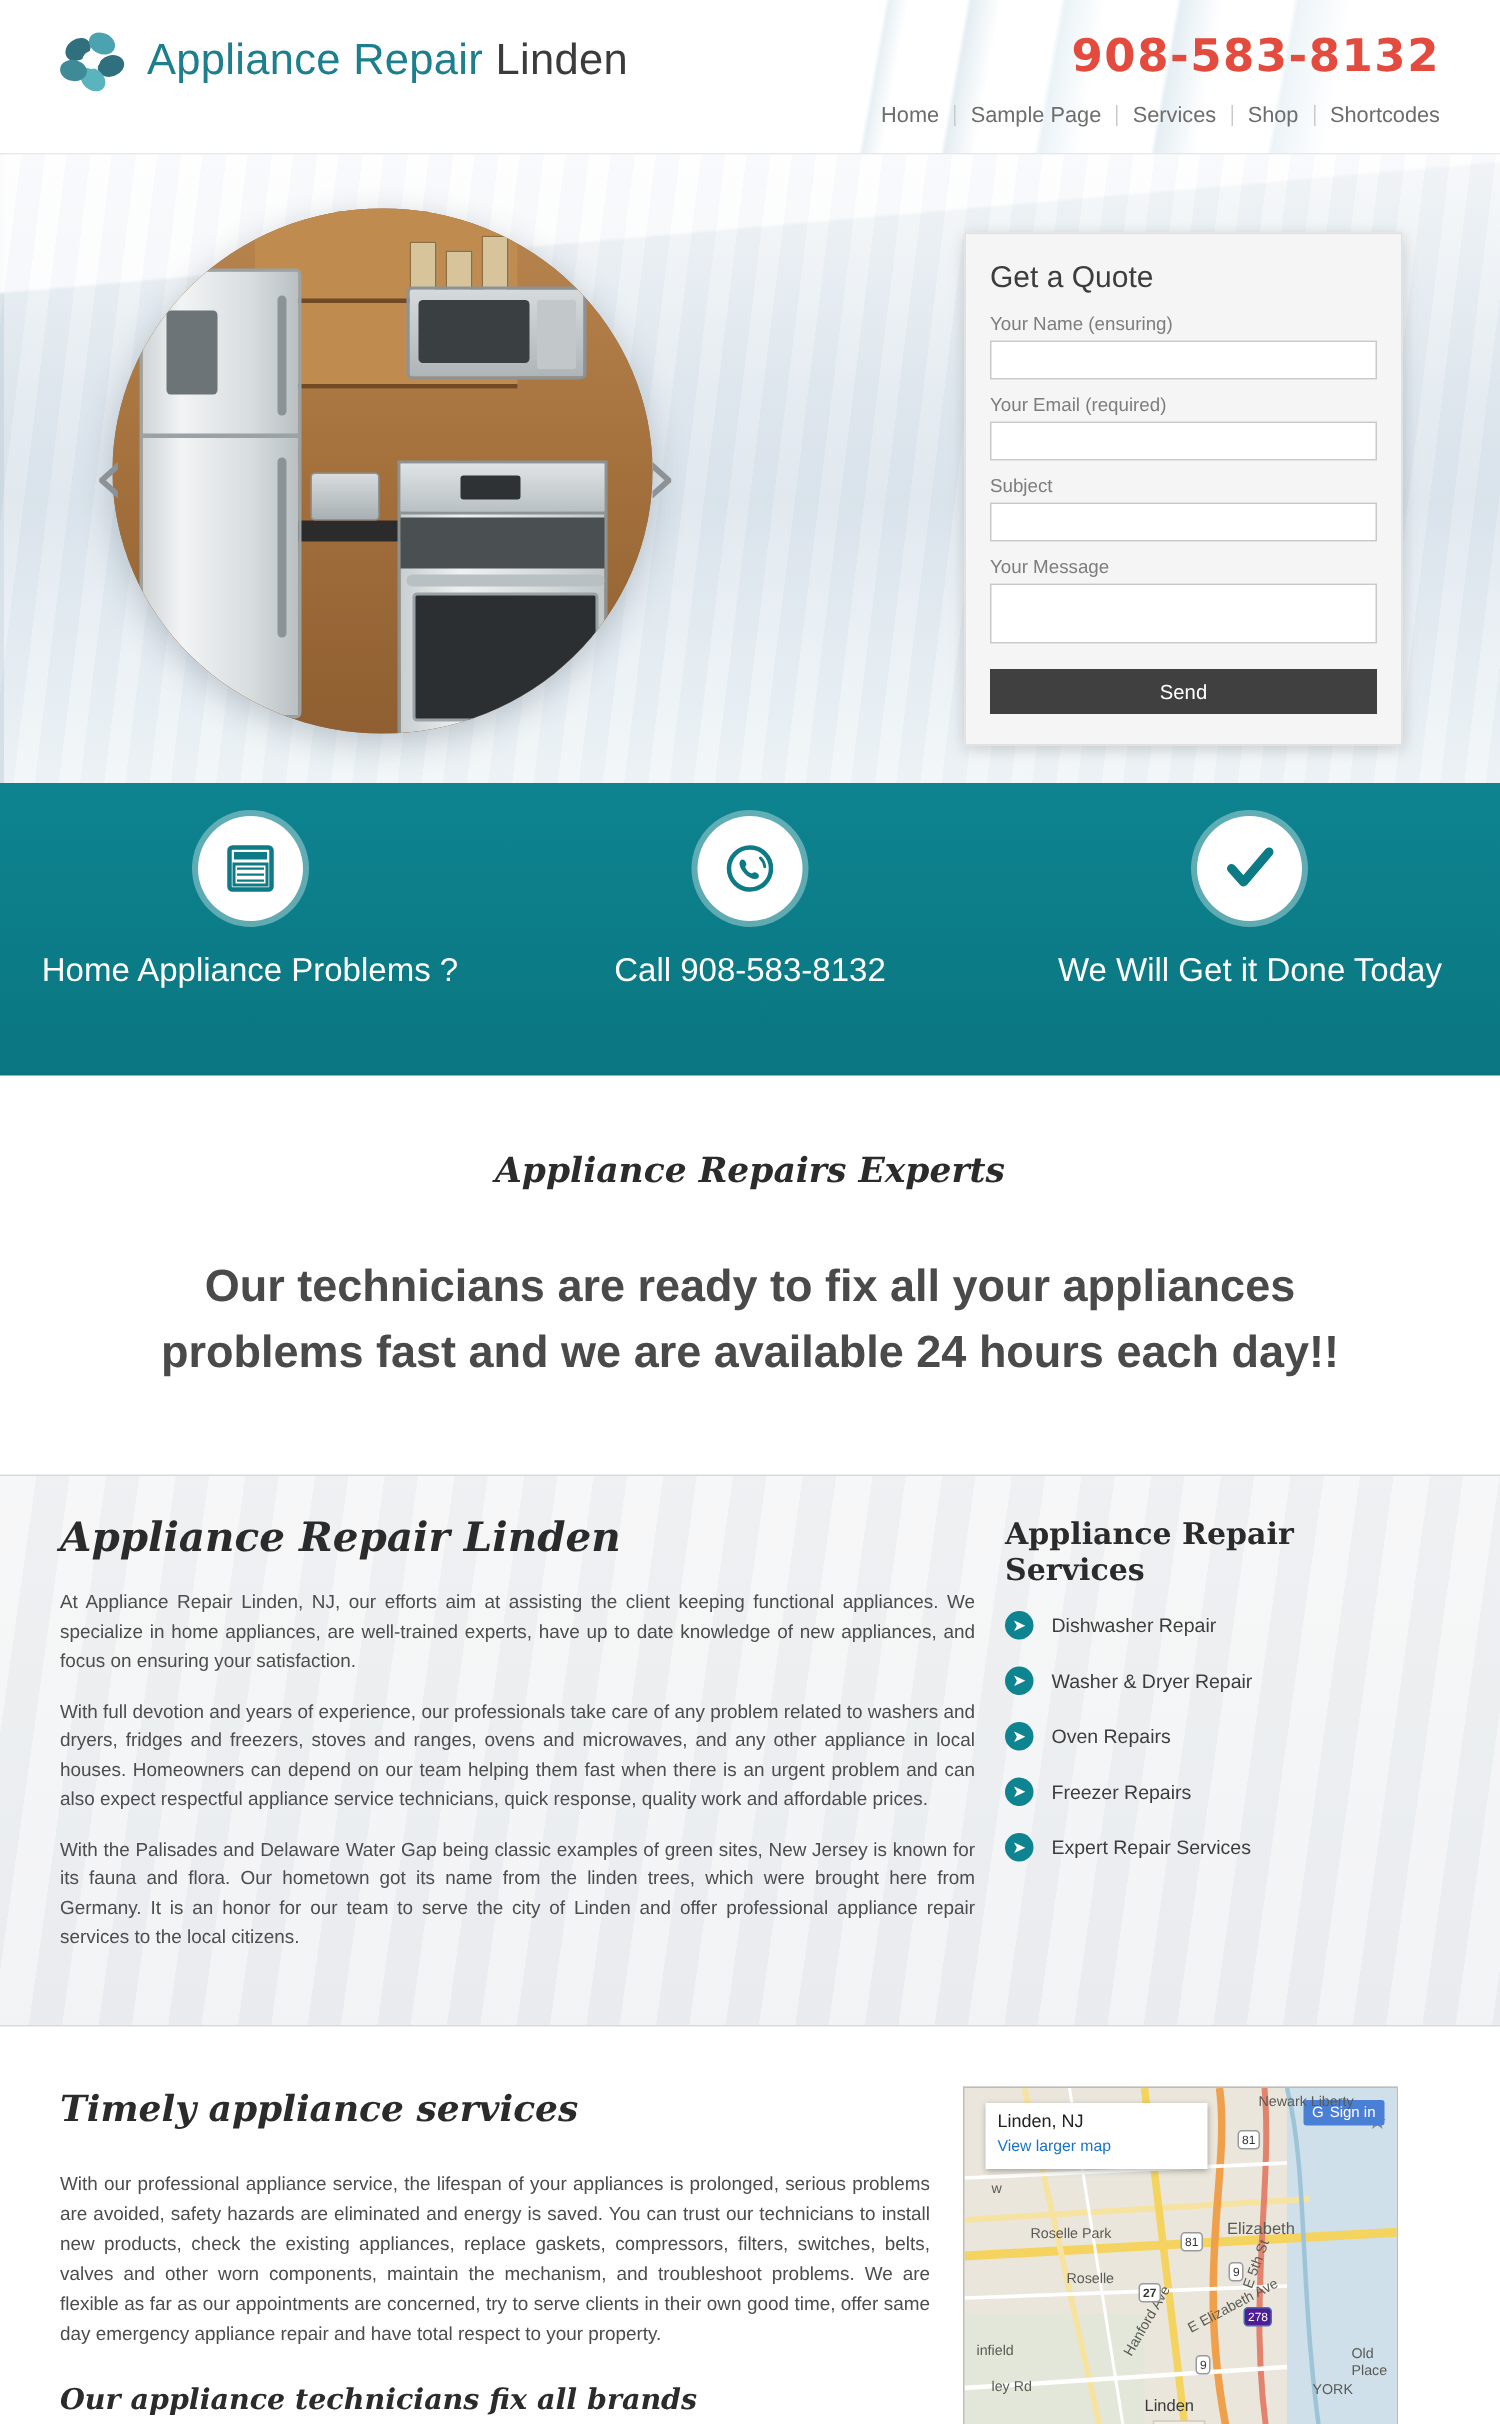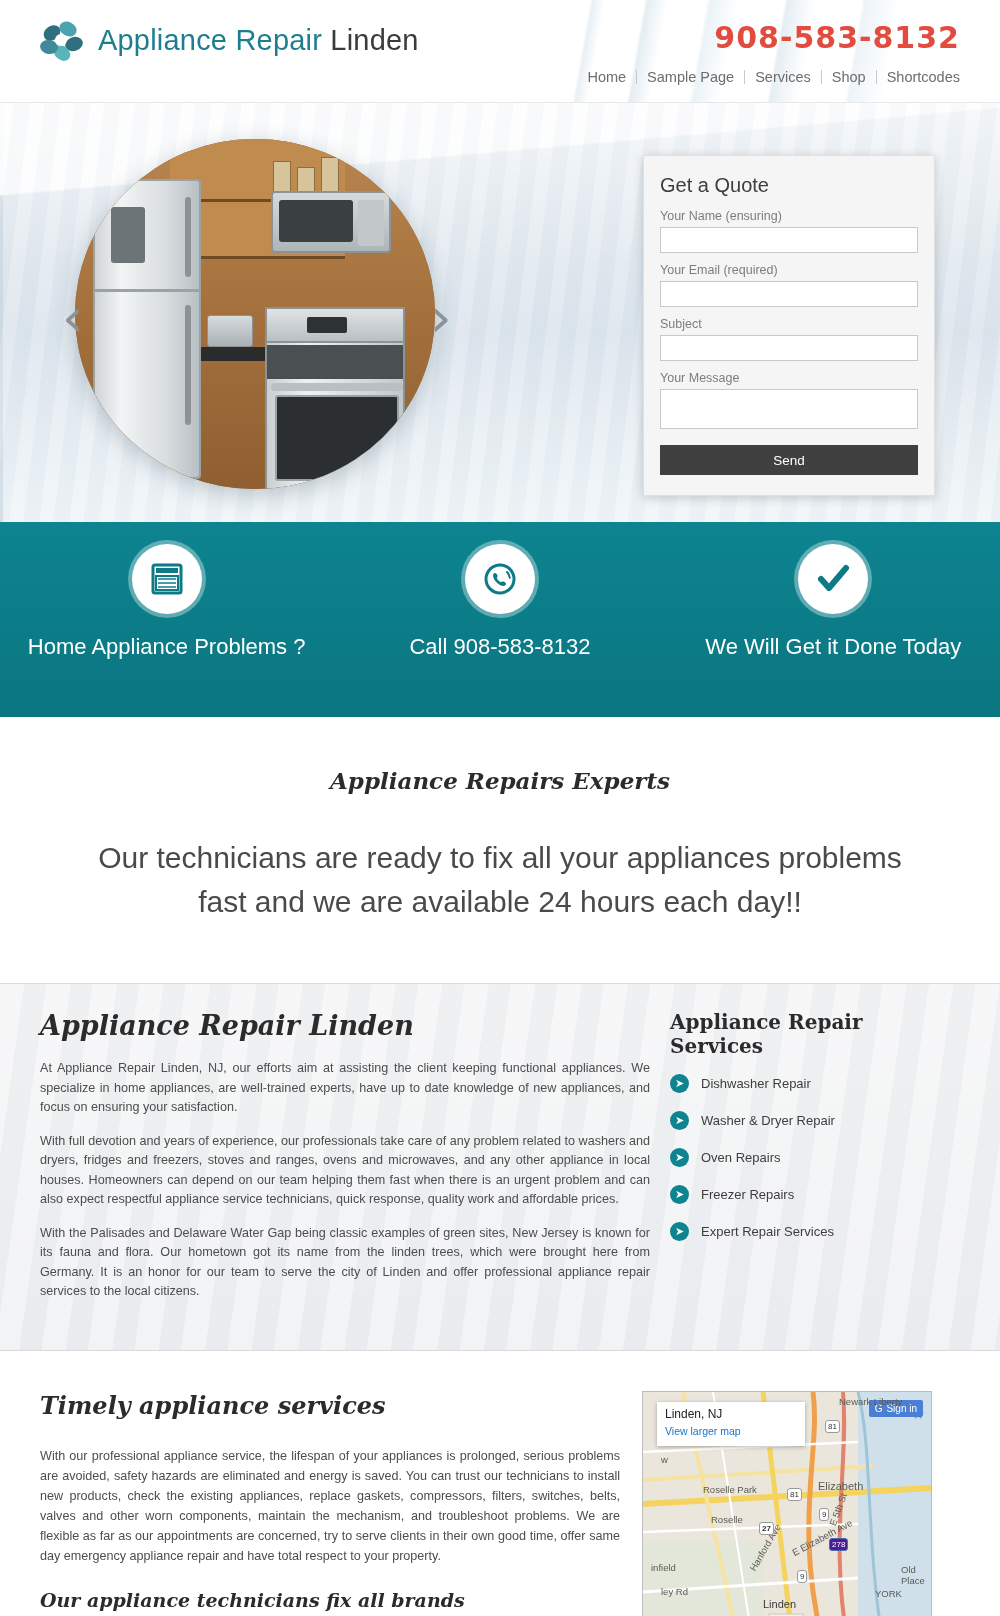--- a/index.html
+++ b/index.html
@@ -172,21 +172,21 @@
   .feature-label { font-size: 22px; line-height: 1.5; font-weight: 300; }
 
   
   .intro { padding: 50px 30px 60px 30px; text-align: center; }
   .intro-kicker {
     font-family: "DejaVu Serif", serif;
     font-style: italic; font-weight: bold;
     font-size: 23px; color: #2b2b2b; margin-bottom: 42px;
   }
   .intro-lead {
-    font-size: 30px; color: #4a4a4a; font-weight: 400; line-height: 1.45;
+    font-size: 30px; color: #4a4a4a; font-weight: 700; line-height: 1.45;
     max-width: 860px; margin: 0 auto;
   }
 
   
   .about {
     background: linear-gradient(180deg,#f3f4f5,#eceef0);
     border-top: 1px solid #d8dadc;
     border-bottom: 1px solid #d8dadc;
     padding: 26px 40px 34px 40px;
     display: flex; gap: 20px;
@@ -455,21 +455,21 @@
     <div class="map-card">
       <div class="map-card-title">Linden, NJ</div>
       <a class="map-card-link" href="#">View larger map</a>
     </div>
     <div class="map-star">★</div>
     <div class="map-signin">
       <span>G</span>
       <span>Sign in</span>
     </div>
 
-    <div class="map-label" style="left:60px; top:92px;">Roselle Park</div>
+    <div class="map-label" style="left:44px; top:92px;">Roselle Park</div>
     <div class="map-label" style="left:175px; top:88px; font-size:11px;">Elizabeth</div>
     <div class="map-label" style="left:68px; top:122px;">Roselle</div>
     <div class="map-label" style="left:96px; top:150px; transform:rotate(-60deg);">Hanford Ave</div>
     <div class="map-label" style="left:146px; top:140px; transform:rotate(-28deg);">E Elizabeth Ave</div>
     <div class="map-label" style="left:8px; top:170px;">infield</div>
     <div class="map-label" style="left:232px; top:172px;padding-left:26px;">Old Place</div>
     <div class="map-label" style="left:232px; top:196px;">YORK</div>
     <div class="map-label" style="left:18px; top:194px;">ley Rd</div>
     <div class="map-label" style="left:196px; top:4px;">Newark Liberty</div>
     <div class="map-label" style="left:178px; top:112px; transform:rotate(-70deg);">E 5th St</div>

